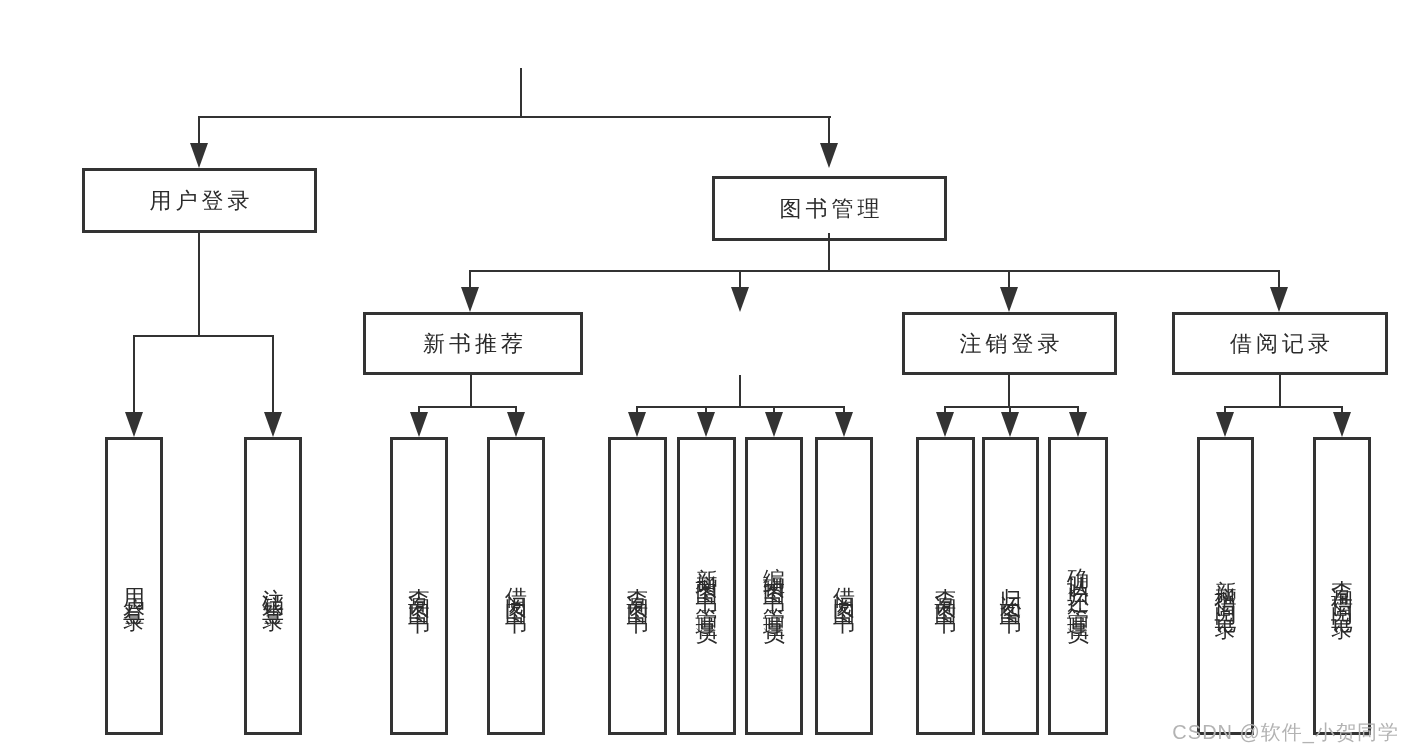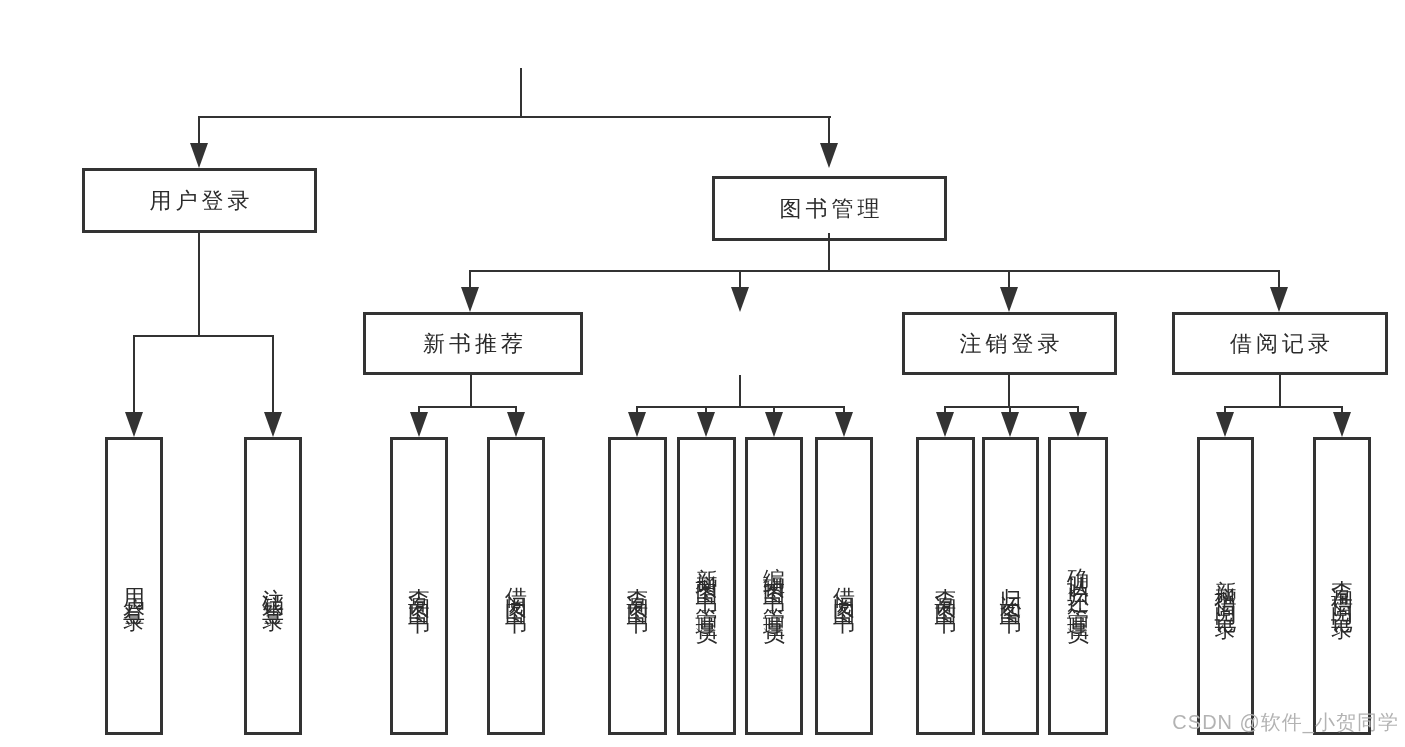--- a/index.html
+++ b/index.html
@@ -49,21 +49,21 @@
   .ah {
     position: absolute;
     width: 0; height: 0;
     border-left: 9px solid transparent;
     border-right: 9px solid transparent;
     border-top: 25px solid #333333;
   }
   .watermark {
     position: absolute;
     right: 6px;
-    bottom: 11px;
+    bottom: 1px;
     font-size: 20px;
     color: #b3b3b3;
     letter-spacing: 1px;
     white-space: nowrap;
   }
 </style>
 </head>
 <body>
 
 <div class="stage">

